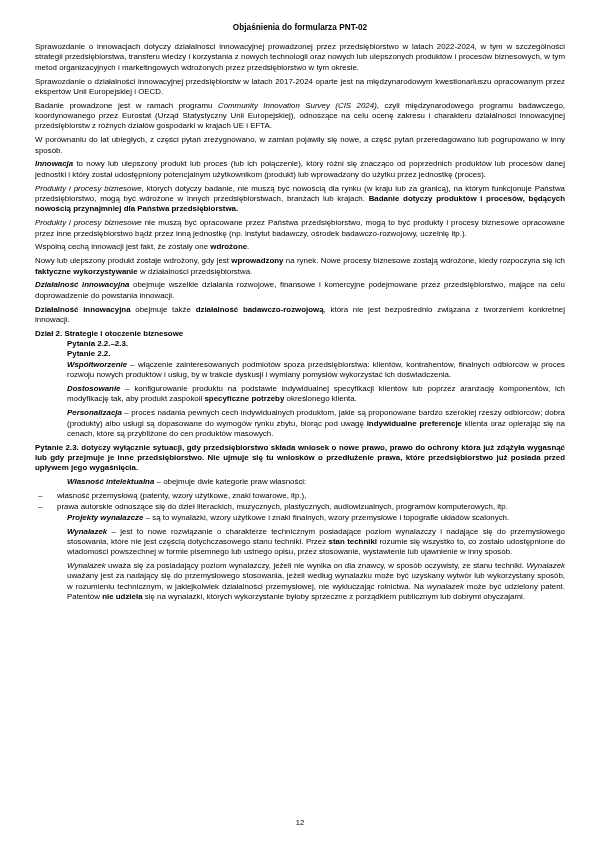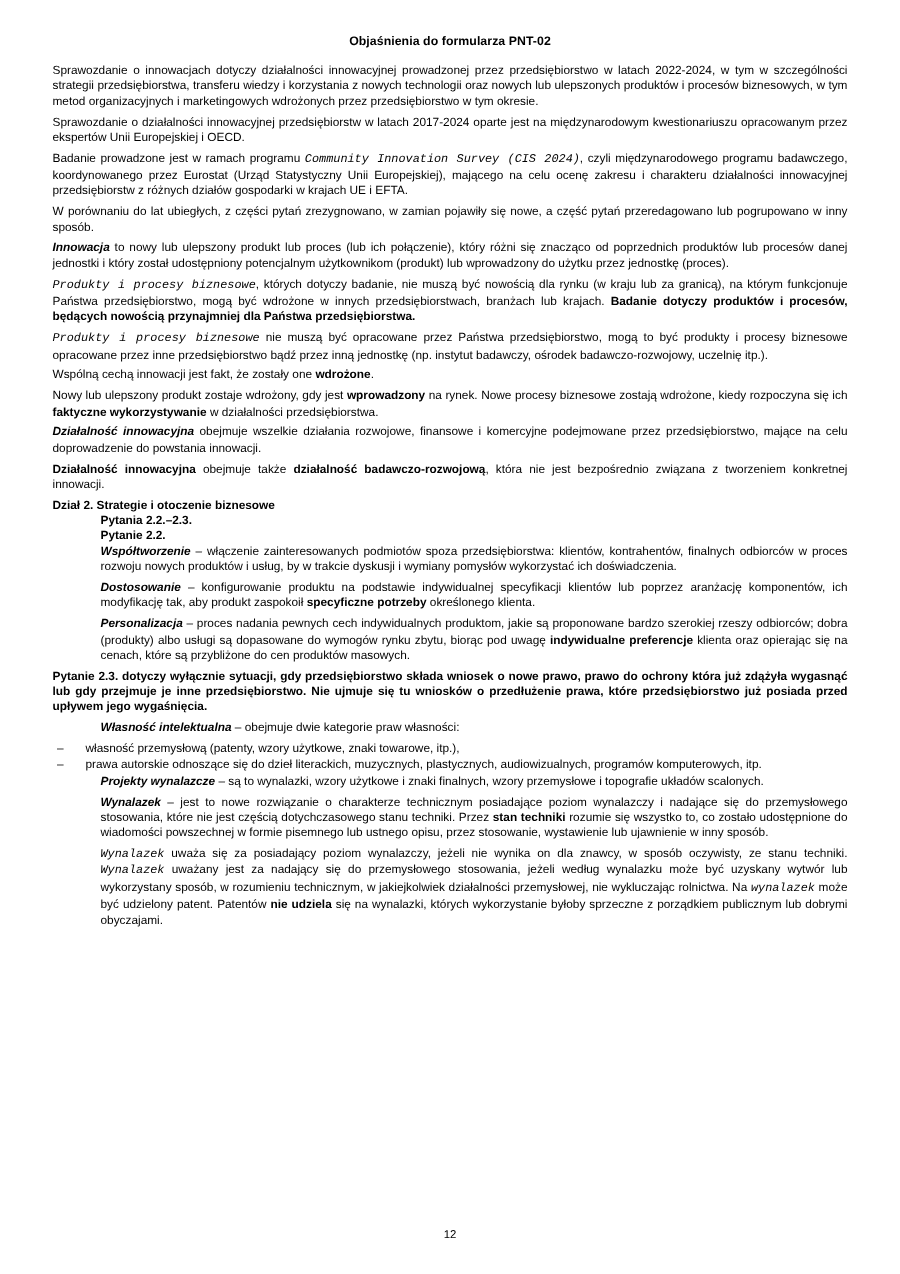--- a/index.html
+++ b/index.html
@@ -37,21 +37,21 @@
     line-height: 10.35px;
     text-align: justify;
     text-justify: inter-word;
     letter-spacing: 0.002px;
     word-spacing: 0.02px;
   }
   .gap-before { margin-top: 7.5px; }
   .gap-before-lg { margin-top: 13px; }
   .gap-before-sm { margin-top: 6px; padding-left: 32px; }
   b, strong { font-weight: bold; }
-  i, em { font-style: italic; font-family: Liberation Mono, monospace; }
+  i, em { font-style: italic; }
   .bi { font-weight: bold; font-style: italic; }
   .heading {
     font-weight: bold;
     font-size: 7.9px;
     line-height: 10.35px;
     margin: 0;
     text-align: left;
   }
   ul.dash-list {
     list-style: none;
@@ -85,21 +85,21 @@
 <body>
 
 <div class="page">
 
   <div class="doc-title">Objaśnienia do formularza PNT-02</div>
 
   <p class="para"><span>Sprawozdanie o innowacjach dotyczy działalności innowacyjnej prowadzonej przez przedsiębiorstwo w latach 2022-2024, w tym w szczególności strategii przedsiębiorstwa, transferu wiedzy i korzystania z nowych technologii oraz nowych lub ulepszonych produktów i procesów biznesowych, w tym metod organizacyjnych i marketingowych wdrożonych przez przedsiębiorstwo w tym okresie.</span></p>
 
   <p class="para"><span>Sprawozdanie o działalności innowacyjnej przedsiębiorstw w latach 2017-2024 oparte jest na międzynarodowym kwestionariuszu opracowanym przez ekspertów Unii Europejskiej i OECD.</span></p>
 
-  <p class="para"><span>Badanie prowadzone jest w ramach programu </span><i>Community Innovation Survey (CIS 2024)</i><span>, czyli międzynarodowego programu badawczego, koordynowanego przez Eurostat (Urząd Statystyczny Unii Europejskiej), mającego na celu ocenę zakresu i charakteru działalności innowacyjnej przedsiębiorstw z różnych działów gospodarki w krajach UE i EFTA.</span></p>
+  <p class="para"><span>Badanie prowadzone jest w ramach programu </span><i>Community Innovation Survey (CIS 2024)</i><span>, czyli międzynarodowego programu badawczego, koordynowanego przez Eurostat (Urząd Statystyczny Unii Europejskiej), odnoszące na celu ocenę zakresu i charakteru działalności innowacyjnej przedsiębiorstw z różnych działów gospodarki w krajach UE i EFTA.</span></p>
 
   <p class="para"><span>W porównaniu do lat ubiegłych, z części pytań zrezygnowano, w zamian pojawiły się nowe, a część pytań przeredagowano lub pogrupowano w inny sposób.</span></p>
 
   <p class="para gap-before"><span class="bi">Innowacja</span><span> to nowy lub ulepszony produkt lub proces (lub ich połączenie), który różni się znacząco od poprzednich produktów lub procesów danej jednostki i który został udostępniony potencjalnym użytkownikom (produkt) lub wprowadzony do użytku przez jednostkę (proces).</span></p>
 
   <p class="para"><i>Produkty i procesy biznesowe</i><span>, których dotyczy badanie, nie muszą być nowością dla rynku (w kraju lub za granicą), na którym funkcjonuje Państwa przedsiębiorstwo, mogą być wdrożone w innych przedsiębiorstwach, branżach lub krajach. </span><b>Badanie dotyczy produktów i procesów, będących nowością przynajmniej dla Państwa przedsiębiorstwa.</b></p>
 
   <p class="para"><i>Produkty i procesy biznesowe</i><span> nie muszą być opracowane przez Państwa przedsiębiorstwo, mogą to być produkty i procesy biznesowe opracowane przez inne przedsiębiorstwo bądź przez inną jednostkę (np. instytut badawczy, ośrodek badawczo-rozwojowy, uczelnię itp.).</span></p>
 
   <p class="para"><span>Wspólną cechą innowacji jest fakt, że zostały one </span><b>wdrożone</b><span>.</span></p>

